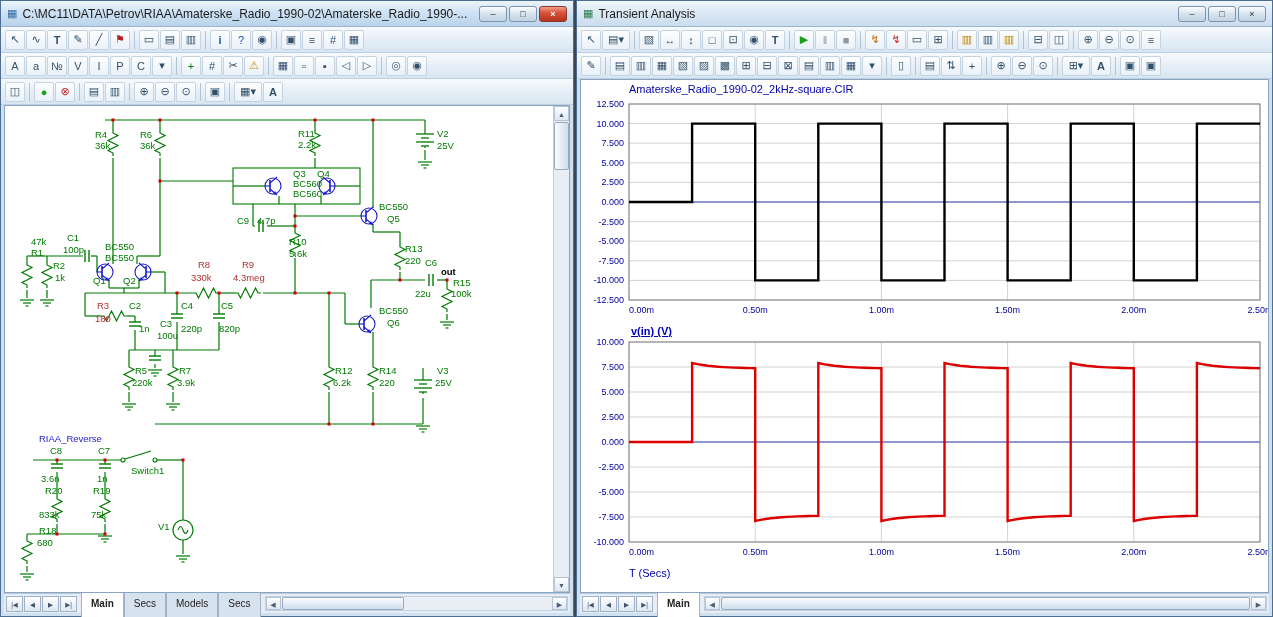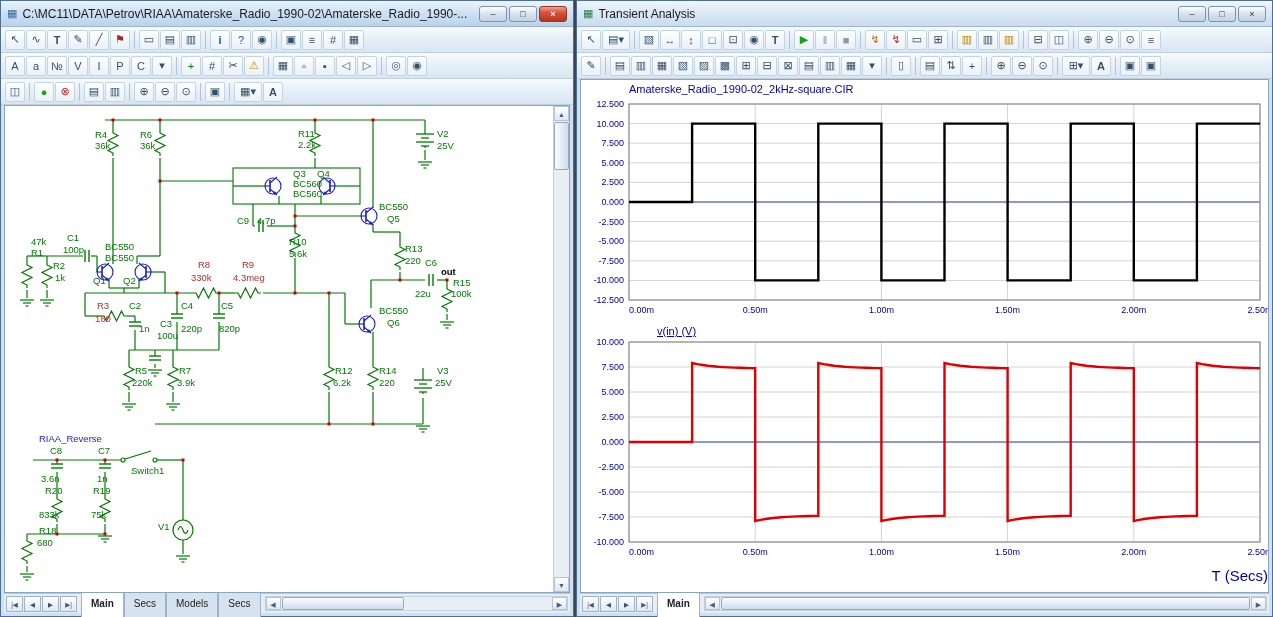--- a/index.html
+++ b/index.html
@@ -24,24 +24,24 @@
   .vthumb{width:13px;height:46px;margin-top:1px;background:linear-gradient(90deg,#fbfdfe,#cfdded);border:1px solid #96abc2;border-radius:2px;}
   .bottombar{height:19px;flex:0 0 19px;display:flex;align-items:center;background:#e6edf6;border-top:1px solid #b9c8da;font-size:10px;padding:0 2px 0 2px;margin:0 3px 3px 3px;gap:1px;}
   .nav-btn{width:17px;height:16px;border:1px solid #9fb2c6;background:linear-gradient(#fff,#dde7f2);font-size:6.5px;text-align:center;line-height:15px;color:#41566d;box-sizing:border-box;}
   .tab{padding:8px 9px;height:16px;line-height:16px;border:1px solid #9fb2c6;border-bottom:none;background:#d7e2ef;color:#222;}
   .tab.active{background:#fff;font-weight:bold;}
   .hscroll{flex:1;height:15px;margin-left:3px;background:#e9eef5;border:1px solid #c2cfdd;display:flex;align-items:center;box-sizing:border-box;}
   .hthumb{height:11px;background:linear-gradient(#fbfdfe,#cfdded);border:1px solid #96abc2;border-radius:2px;margin:0 1px;}
   
   .plots{flex:1;position:relative;margin:0 3px;background:#fff;border:1px solid #8aa5c0;overflow:hidden;padding-top:3px;}
   .plot-title{font-size:11px;color:#0000aa;padding-left:48px;height:16px;}
-  .curve-label{font-size:11px;margin-left:76px;height:14px;}
+  .curve-label{font-size:11px;margin-left:50px;height:14px;font-weight:bold;}
   .curve-label.vin{color:#0000bb;text-decoration:underline;}
   .curve-label.vout{color:#cc0000;text-decoration:underline;height:13px;}
-  .x-axis-label{font-size:15px;color:#0000aa;text-align:right;padding-left:48px;height:14px;}
+  .x-axis-label{font-size:11px;color:#0000aa;text-align:left;padding-left:48px;height:14px;}
 </style>
 </head>
 <body>
 
 <div class="window left">
   <div class="titlebar">
     <span class="title-icon" style="color:#3a6ea5;">▦</span>
     <span class="title-text">C:\MC11\DATA\Petrov\RIAA\Amaterske_Radio_1990-02\Amaterske_Radio_1990-...</span>
     <div class="win-buttons">
       <span class="win-btn">–</span>

